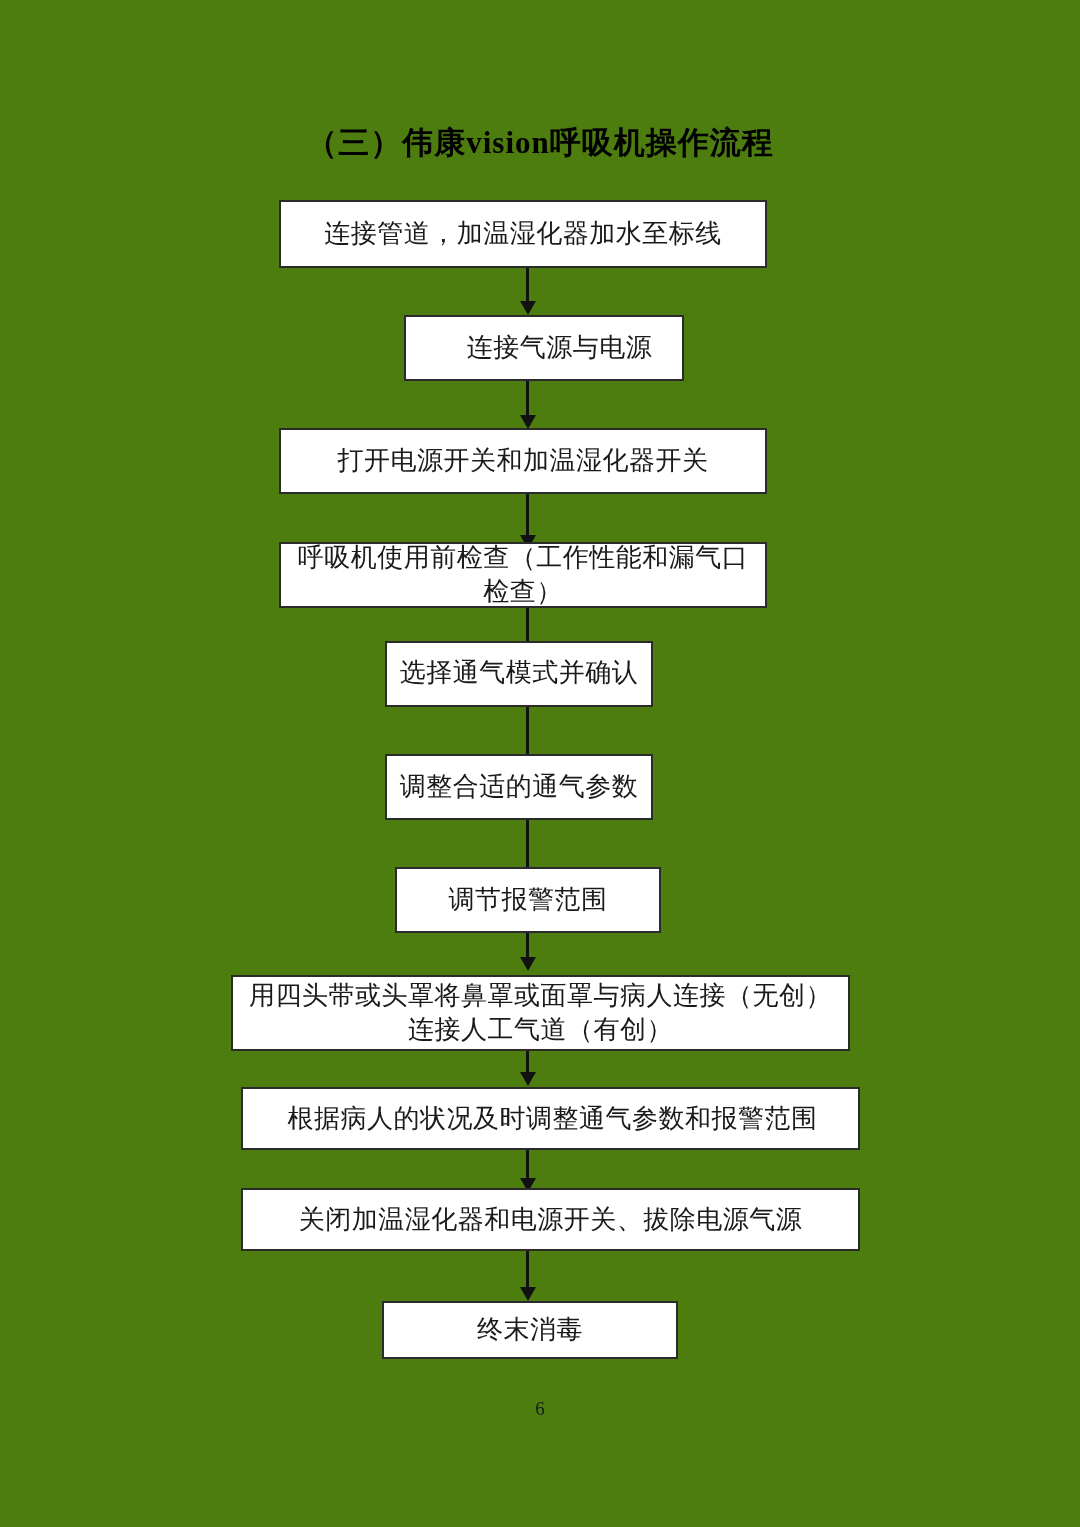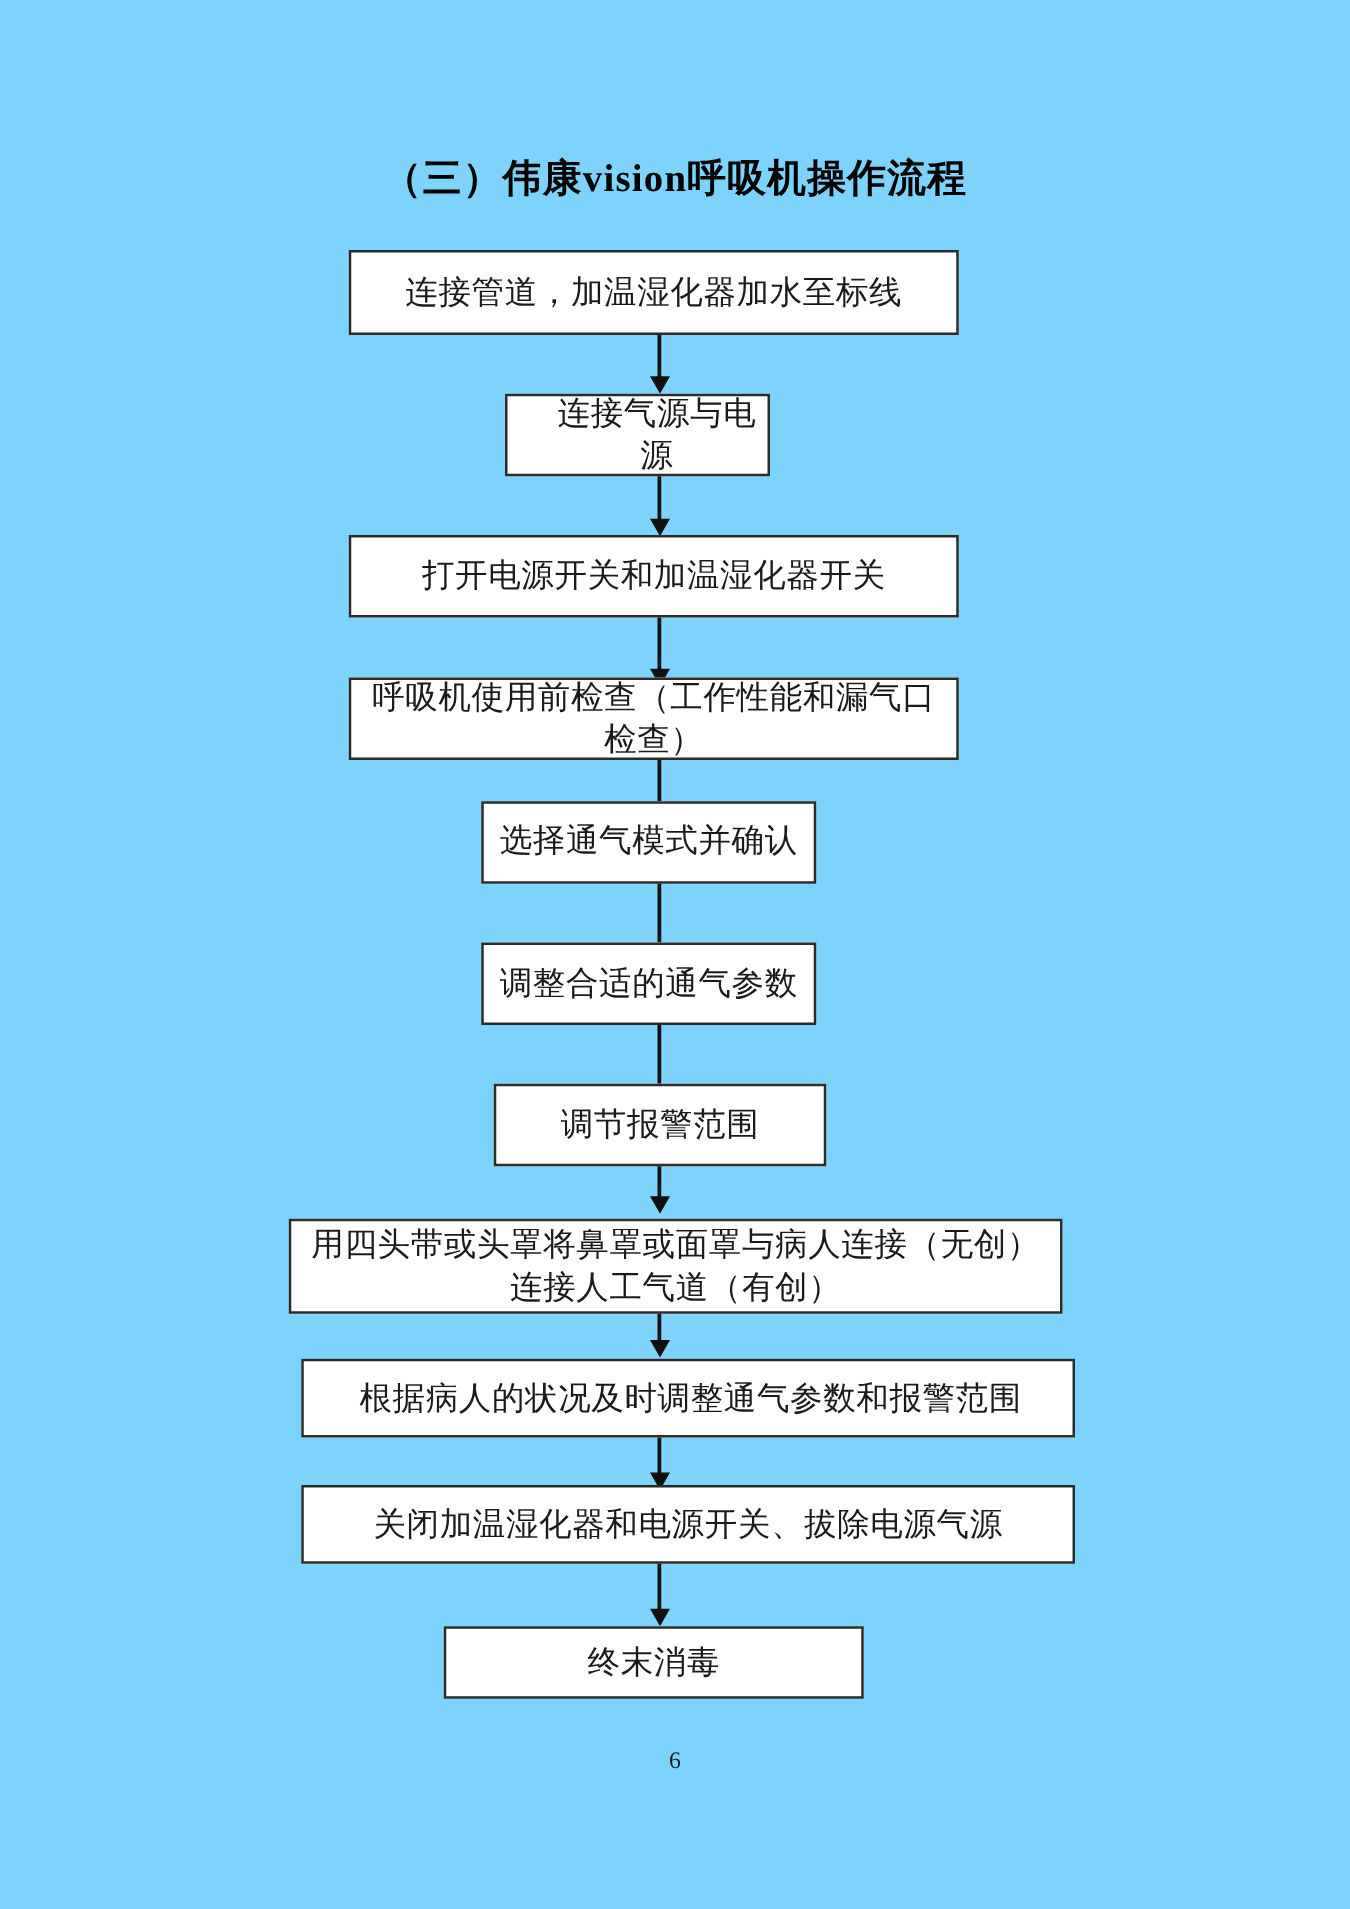--- a/index.html
+++ b/index.html
@@ -12,21 +12,21 @@
     height: 1527px;
     position: relative;
     font-family: "Liberation Serif", "DejaVu Serif", serif;
     color: #000000;
     overflow: hidden;
   }
   .page {
     position: relative;
     width: 1080px;
     height: 1527px;
-    background: #7dd3fc;
+    background: #4d7c0f;
   }
   .doc-title {
     position: absolute;
     left: 0;
     top: 122px;
     width: 1080px;
     text-align: center;
     font-size: 31px;
     font-weight: 700;
     letter-spacing: 1px;
@@ -90,21 +90,21 @@
   <div class="doc-title">（三）伟康vision呼吸机操作流程</div>
 
   <div class="flow">
 
     <div class="node" style="left:279px; top:200px; width:488px; height:68px;">
       <span>连接管道，加温湿化器加水至标线</span>
     </div>
     <div class="connector" style="left:526px; top:268px; height:36px;"></div>
     <div class="arrowhead" style="left:520px; top:301px;"></div>
 
-    <div class="node" style="left:404px; top:315px; width:212px; height:66px;padding-left:39px;">
+    <div class="node" style="left:404px; top:315px; width:280px; height:66px;padding-left:39px;">
       <span>连接气源与电源</span>
     </div>
     <div class="connector" style="left:526px; top:381px; height:38px;"></div>
     <div class="arrowhead" style="left:520px; top:415px;"></div>
 
     <div class="node" style="left:279px; top:428px; width:488px; height:66px;">
       <span>打开电源开关和加温湿化器开关</span>
     </div>
     <div class="connector" style="left:526px; top:494px; height:46px;"></div>
     <div class="arrowhead" style="left:520px; top:535px;"></div>
@@ -142,21 +142,21 @@
     </div>
     <div class="connector" style="left:526px; top:1150px; height:33px;"></div>
     <div class="arrowhead" style="left:520px; top:1178px;"></div>
 
     <div class="node" style="left:241px; top:1188px; width:619px; height:63px;">
       <span>关闭加温湿化器和电源开关、拔除电源气源</span>
     </div>
     <div class="connector" style="left:526px; top:1251px; height:40px;"></div>
     <div class="arrowhead" style="left:520px; top:1287px;"></div>
 
-    <div class="node" style="left:355px; top:1301px; width:336px; height:58px;">
+    <div class="node" style="left:382px; top:1301px; width:296px; height:58px;">
       <span>终末消毒</span>
     </div>
 
   </div>
 
   <div class="page-number">6</div>
 
 </div>
 
 </body></html>

